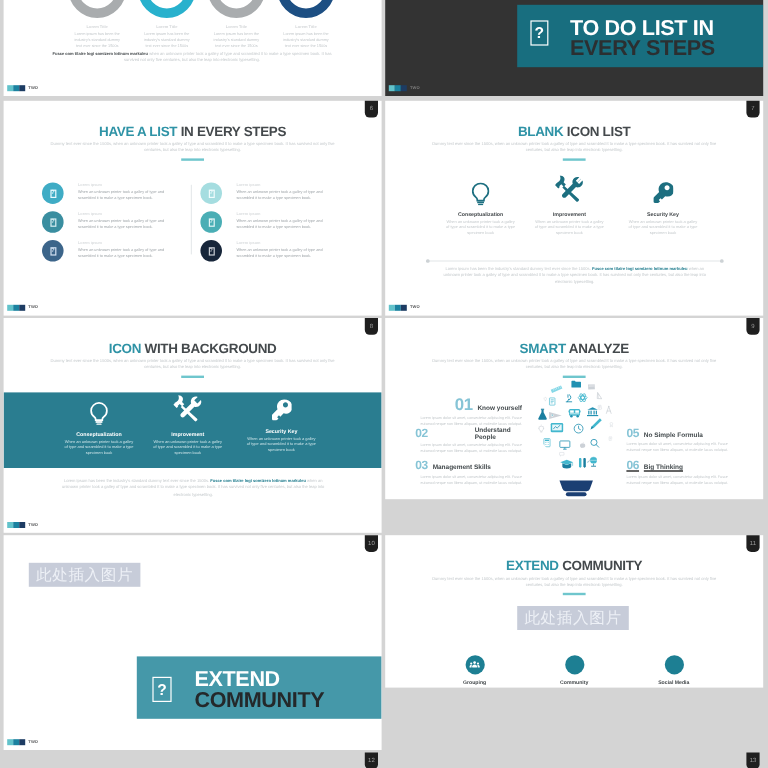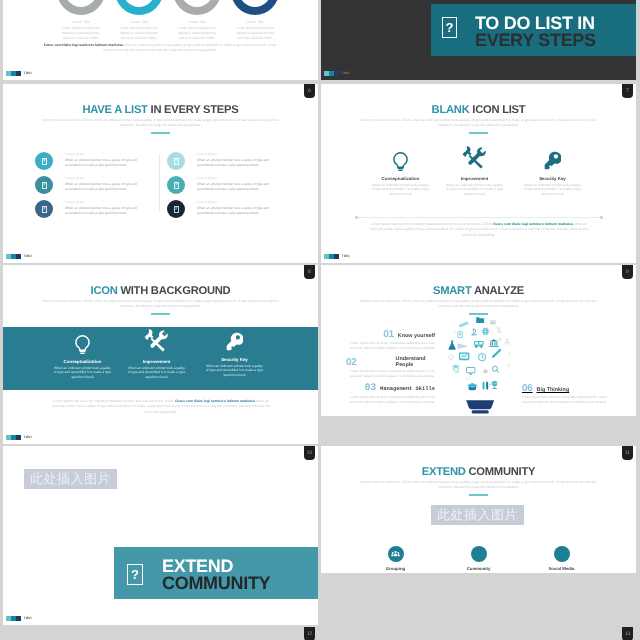--- a/index.html
+++ b/index.html
@@ -305,40 +305,47 @@
 <div class="slide" style="left:321px;top:265px;height:151px;">
   <div class="stitle" style="position:absolute;left:0;top:20px;width:315px;font-size:11.2px;">
     <span class="a">SMART</span>
     <span class="b">ANALYZE</span>
   </div>
   <div class="ssub" style="position:absolute;left:32px;top:34px;width:251px;font-size:3.4px;">Dummy text ever since the 1500s, when an unknown printer took a galley of type and scrambled it to make a type specimen book. It has survived not only five centuries, but also the leap into electronic typesetting.</div>
   <div class="rule" style="position:absolute;left:148px;top:48px;width:19px;"></div>
 
   <div style="position:absolute;left:25px;top:64px;width:89px;">
     <div style="display:flex;align-items:baseline;justify-content:flex-end;">
-      <span style="font-size:10px;color:#86c4d6;font-weight:700;letter-spacing:-.3px;">01</span>
+      <span style="font-size:14px;color:#86c4d6;font-weight:700;letter-spacing:-.3px;">01</span>
       <span style="margin-left:4px;font-size:5.4px;color:#434a4d;font-weight:700;">Know yourself</span>
     </div>
     <div style="text-align:right;font-size:3.1px;line-height:1.6;color:#c3c8cb;margin-top:1px;">Lorem ipsum dolor sit amet, consectetur adipiscing elit. Fusce euismod neque non libero aliquam, ut molestie lacus volutpat.</div>
   </div>
   <div style="position:absolute;left:25px;top:91px;width:89px;">
-    <div style="display:flex;align-items:center;justify-content:flex-end;gap:35px;">
+    <div style="display:flex;align-items:flex-start;justify-content:flex-end;gap:35px;">
       <span style="font-size:10px;color:#86c4d6;font-weight:700;letter-spacing:-.3px;">02</span>
       <span style="margin-left:4px;font-size:5.4px;color:#434a4d;font-weight:700;">Understand People</span>
     </div>
     <div style="text-align:right;font-size:3.1px;line-height:1.6;color:#c3c8cb;margin-top:1px;">Lorem ipsum dolor sit amet, consectetur adipiscing elit. Fusce euismod neque non libero aliquam, ut molestie lacus volutpat.</div>
   </div>
   <div style="position:absolute;left:25px;top:118px;width:89px;">
-    <div style="display:flex;align-items:baseline;justify-content:flex-end;font-family:Liberation Mono, monospace;">
+    <div style="display:flex;align-items:baseline;">
       <span style="font-size:10px;color:#86c4d6;font-weight:700;letter-spacing:-.3px;">03</span>
       <span style="margin-left:4px;font-size:5.4px;color:#434a4d;font-weight:700;">Management Skills</span>
     </div>
     <div style="text-align:right;font-size:3.1px;line-height:1.6;color:#c3c8cb;margin-top:1px;">Lorem ipsum dolor sit amet, consectetur adipiscing elit. Fusce euismod neque non libero aliquam, ut molestie lacus volutpat.</div>
   </div>
 
+  <div style="position:absolute;left:201px;top:91px;width:89px;">
+    <div style="display:flex;align-items:baseline;">
+      <span style="font-size:10px;color:#86c4d6;font-weight:700;letter-spacing:-.3px;">05</span>
+      <span style="margin-left:4px;font-size:5.4px;color:#434a4d;font-weight:700;">No Simple Formula</span>
+    </div>
+    <div style="text-align:left;font-size:3.1px;line-height:1.6;color:#c3c8cb;margin-top:1px;">Lorem ipsum dolor sit amet, consectetur adipiscing elit. Fusce euismod neque non libero aliquam, ut molestie lacus volutpat.</div>
+  </div>
   <div style="position:absolute;left:201px;top:118px;width:89px;">
     <div style="display:flex;align-items:baseline;text-decoration:underline;">
       <span style="font-size:10px;color:#86c4d6;font-weight:700;letter-spacing:-.3px;">06</span>
       <span style="margin-left:4px;font-size:5.4px;color:#434a4d;font-weight:700;">Big Thinking</span>
     </div>
     <div style="text-align:left;font-size:3.1px;line-height:1.6;color:#c3c8cb;margin-top:1px;">Lorem ipsum dolor sit amet, consectetur adipiscing elit. Fusce euismod neque non libero aliquam, ut molestie lacus volutpat.</div>
   </div>
 
   <div style="position:absolute;left:122px;top:47px;width:75px;height:103px;"><svg viewBox="0 0 226 310" width="75" height="103" aria-hidden="true">
           <defs>

